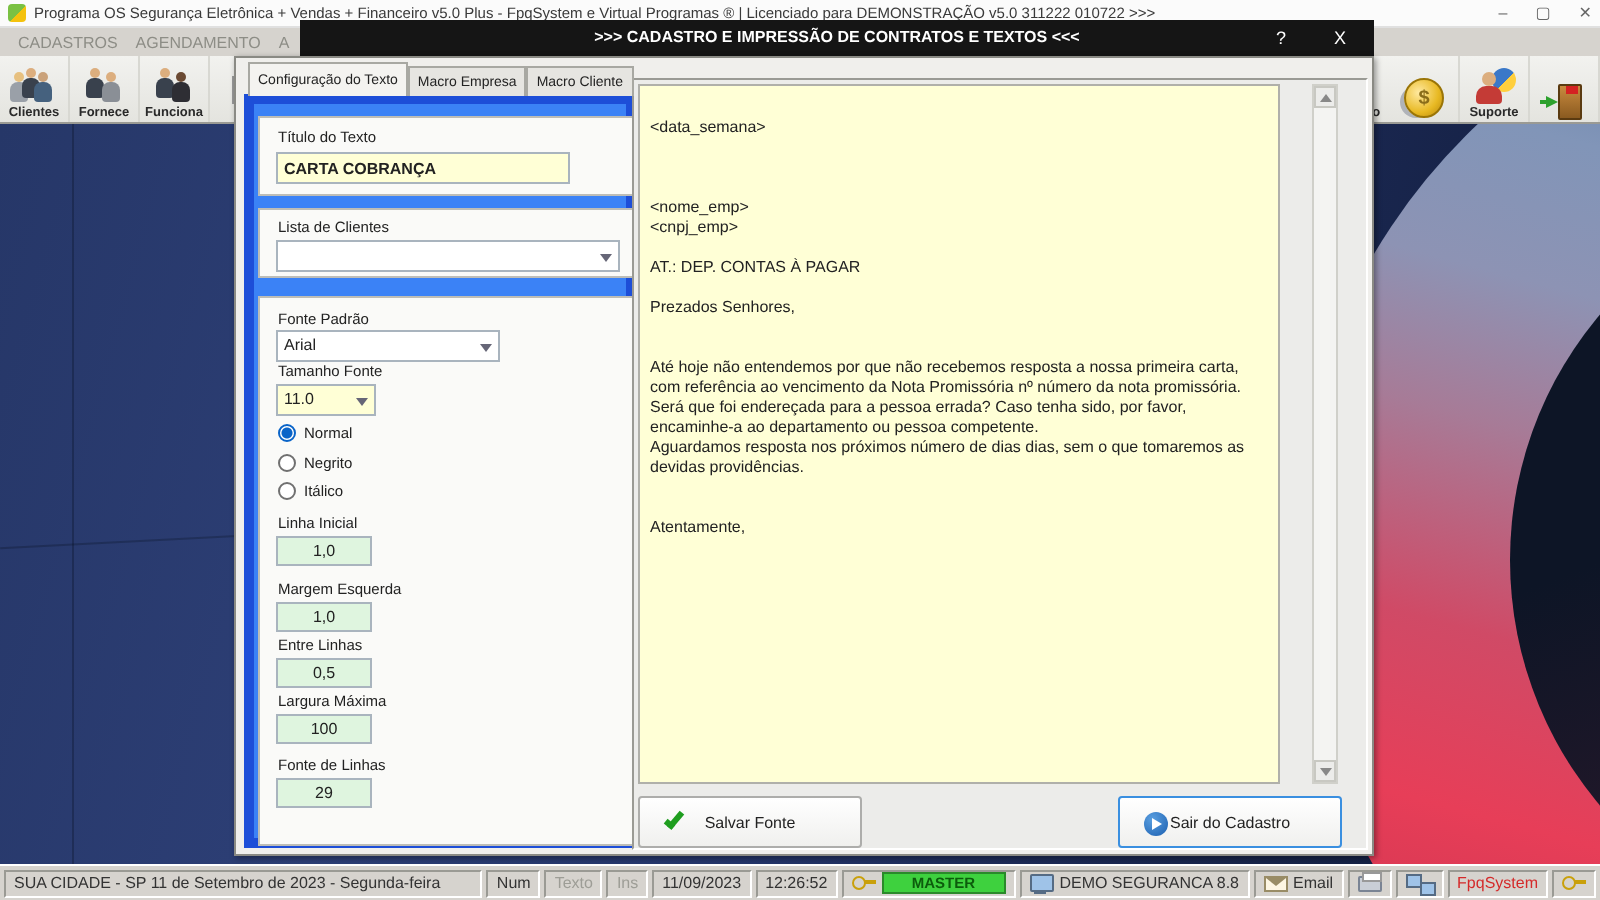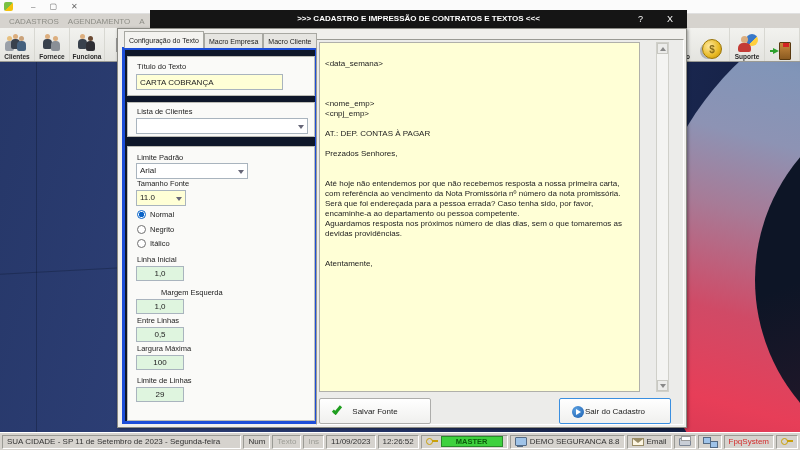--- a/index.html
+++ b/index.html
@@ -75,21 +75,21 @@
 .dlg-title { position:absolute; left:0; top:0; width:100%; height:18px; line-height:18px; text-align:center; font-size:8px; font-weight:bold; white-space:nowrap; }
 .dlg-help { position:absolute; right:44px; top:0; height:18px; line-height:18px; font-size:9px; }
 .dlg-x { position:absolute; right:14px; top:0; height:18px; line-height:18px; font-size:9px; }
 .dlg-body { position:absolute; left:0; top:18px; width:570px; height:400px; background:#f0efec; border:1px solid #8a8a84; box-shadow:1px 1px 3px rgba(0,0,0,.4); }
 
 
 .tabctl { position:absolute; left:4px; top:2px; width:196px; height:393px; }
 .tabs { position:absolute; left:2px; top:0; height:17px; display:flex; z-index:2; }
 .tab { font-size:7px; color:#222; padding:0 4px; height:15px; line-height:15px; margin-top:2px; background:#e6e5e1; border:1px solid #a8a8a2; border-bottom:none; white-space:nowrap; }
 .tab.active { height:17px; line-height:17px; margin-top:0; background:#f4f3f0; position:relative; }
-.tabpage { position:absolute; left:0; top:16px; width:196px; height:377px; background:#0f172a; border:3px solid #1d4ed8; }
+.tabpage { position:absolute; left:0; top:16px; width:196px; height:377px; background:#3b82f6; border:5px solid #1d4ed8; }
 
 .grp { position:absolute; left:2px; width:188px; background:#fafaf8; border:1px solid #bdbdb7; }
 .g1 { top:6px; height:40px; }
 .g2 { top:52px; height:35px; }
 .g3 { top:96px; height:275px; }
 .lbl { position:absolute; left:9px; font-size:7.5px; color:#222; white-space:nowrap; }
 .inp { position:absolute; left:8px; height:16px; border:1px solid #a9b4be; font-size:8px; font-family:"Liberation Sans",sans-serif; color:#222; padding:0 3px; }
 .yellow { background:#ffffd6; }
 .green { background:#dff5df; text-align:center; }
 .g1 .lbl { top:5px; }
@@ -100,21 +100,21 @@
 .selarr { position:absolute; right:3px; top:6px; width:0; height:0; border-left:3px solid transparent; border-right:3px solid transparent; border-top:4px solid #667; }
 .g2 .select { top:15px; width:172px; }
 .lbl-fonte { top:6px; } .sel-fonte { top:16px; width:112px; }
 .lbl-tam { top:32px; } .sel-tam { top:43px; width:50px; }
 .radio-row { position:absolute; left:9px; display:flex; align-items:center; gap:4px; }
 .r1 { top:63px; } .r2 { top:78px; } .r3 { top:92px; }
 .radio { width:9px; height:9px; border-radius:50%; border:1px solid #707070; background:#fff; }
 .radio.sel { border-color:#0a64c8; background:radial-gradient(circle,#0a64c8 0 2.5px,#fff 3px); }
 .rlbl { font-size:7.5px; color:#222; }
 .lbl-f1 { top:108px; } .inp-f1 { top:119px; }
-.lbl-f2 { top:141px;margin-left:24px; } .inp-f2 { top:152px; }
+.lbl-f2 { top:141px; } .inp-f2 { top:152px; }
 .lbl-f3 { top:169px; } .inp-f3 { top:180px; }
 .lbl-f4 { top:197px; } .inp-f4 { top:208px; }
 .lbl-f5 { top:229px; } .inp-f5 { top:240px; }
 .num { width:48px; height:15px; }
 
 
 .rpanel { position:absolute; left:198px; top:10px; width:368px; height:386px; background:#ececea; border:1px solid; border-color:#9a9a94 #fff #fff #9a9a94; }
 .txt { position:absolute; left:2px; top:2px; width:321px; height:350px; background:#ffffd6; border:1px solid #b0b0aa; font-family:"Liberation Sans",sans-serif; font-size:8px; line-height:10px; color:#222; padding:16px 5px; resize:none; overflow:hidden; white-space:pre-wrap; }
 .sbar { position:absolute; left:339px; top:2px; width:13px; height:350px; background:#f4f4f2; border:1px solid #d0d0ca; }
 .sarr { position:absolute; left:0; width:11px; height:11px; background:#ececea; border:1px solid #c8c8c2; }
@@ -131,20 +131,21 @@
 .ic-arrow { position:absolute; left:12px; top:7px; width:12px; height:12px; border-radius:50%; background:radial-gradient(circle at 35% 30%,#5a9fe0,#1b5fb0); }
 .ic-arrow::after { content:""; position:absolute; left:4px; top:3px; border-top:3px solid transparent; border-bottom:3px solid transparent; border-left:5px solid #fff; }
 </style>
 </head>
 <body>
 
 <div class="screen">
 
   <div class="titlebar">
     <span class="app-ic"></span>
+    <span class="ttl">Programa OS Segurança Eletrônica + Vendas + Financeiro v5.0 Plus - FpqSystem e Virtual Programas ® | Licenciado para  DEMONSTRAÇÃO v5.0 311222 010722 &gt;&gt;&gt;</span>
     <span class="wc">–</span>
     <span class="wc">▢</span>
     <span class="wc">✕</span>
   </div>
 
   <div class="menubar">
     <span class="menu">CADASTROS</span>
     <span class="menu">AGENDAMENTO</span>
     <span class="menu">A</span>
   </div>
@@ -261,33 +262,33 @@
       <div class="tabctl">
         <div class="tabs">
           <span class="tab active">Configuração do Texto</span>
           <span class="tab">Macro Empresa</span>
           <span class="tab">Macro Cliente</span>
         </div>
         <div class="tabpage">
 
           <div class="grp g1">
             <div class="lbl">Título do Texto</div>
-            <input class="inp yellow" style="width: 147px;" value="CARTA COBRANÇA">
+            <input class="inp yellow" style="width: 147px; font-weight: bold;" value="CARTA COBRANÇA">
           </div>
 
           <div class="grp g2">
             <div class="lbl">Lista de Clientes</div>
             <div class="select">
               <span></span>
               <span class="selarr"></span>
             </div>
           </div>
 
           <div class="grp g3">
-            <div class="lbl lbl-fonte">Limite Padrão</div>
+            <div class="lbl lbl-fonte">Fonte Padrão</div>
             <div class="select sel-fonte">
               <span>Arial</span>
               <span class="selarr"></span>
             </div>
             <div class="lbl lbl-tam">Tamanho Fonte</div>
             <div class="select yellow sel-tam">
               <span>11.0</span>
               <span class="selarr"></span>
             </div>
 
@@ -305,21 +306,21 @@
             </div>
 
             <div class="lbl lbl-f1">Linha Inicial</div>
             <input class="inp green num inp-f1" value="1,0" style="">
             <div class="lbl lbl-f2">Margem Esquerda</div>
             <input class="inp green num inp-f2" value="1,0" style="">
             <div class="lbl lbl-f3">Entre Linhas</div>
             <input class="inp green num inp-f3" value="0,5" style="">
             <div class="lbl lbl-f4">Largura Máxima</div>
             <input class="inp green num inp-f4" value="100" style="">
-            <div class="lbl lbl-f5">Limite de Linhas</div>
+            <div class="lbl lbl-f5">Fonte de Linhas</div>
             <input class="inp green num inp-f5" value="29" style="">
           </div>
 
         </div>
       </div>
 
       <div class="rpanel">
         <textarea class="txt" spellcheck="false" style="">&lt;data_semana&gt;
 
 

